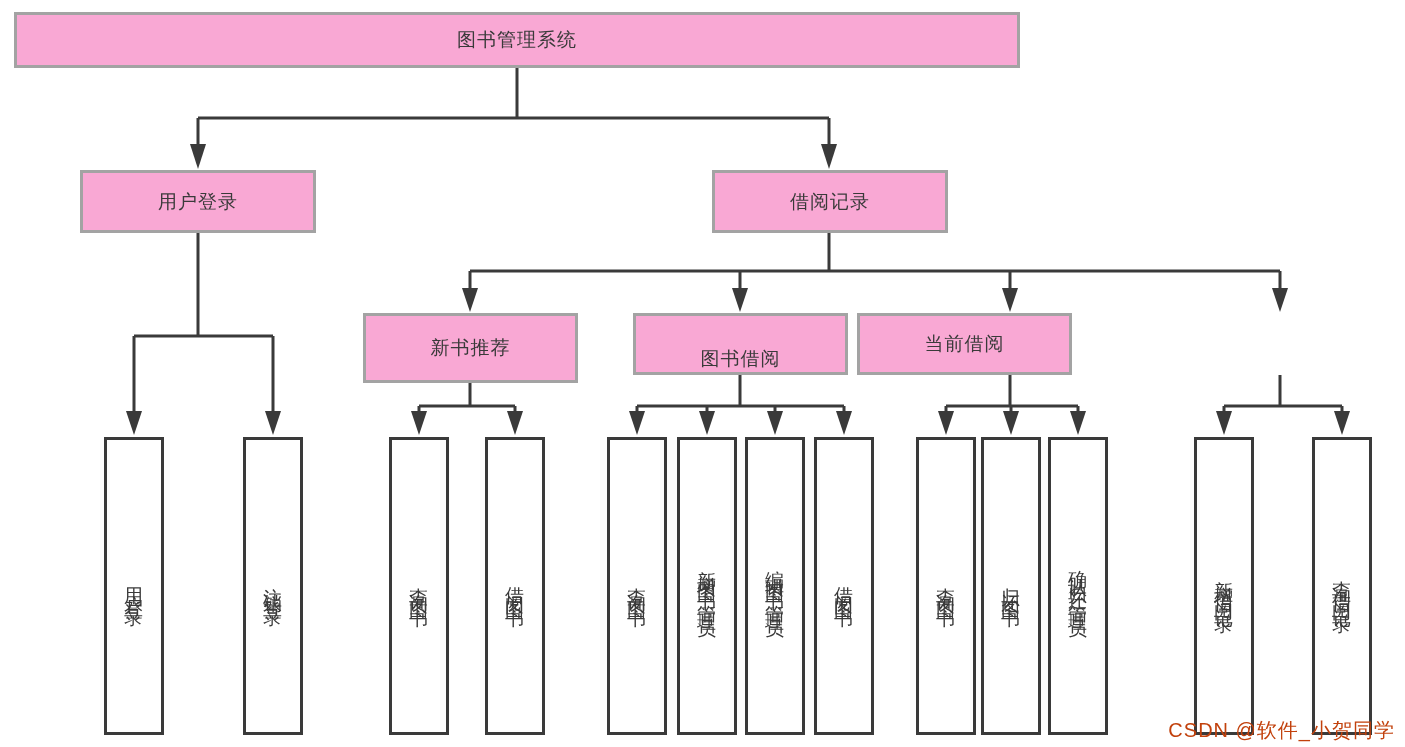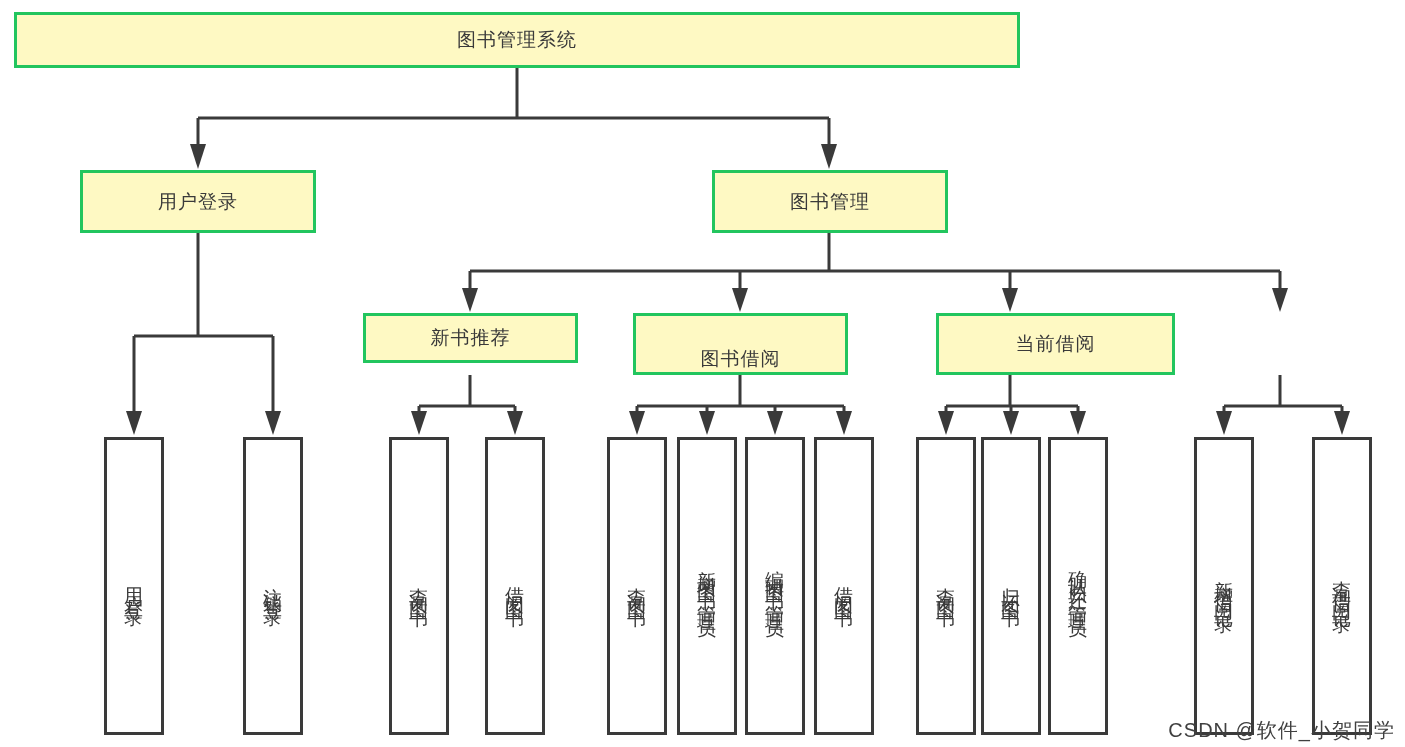--- a/index.html
+++ b/index.html
@@ -9,22 +9,22 @@
     background:#ffffff;
     font-family:"Liberation Sans","DejaVu Sans",sans-serif;
     color:#3a3a3a;
     overflow:hidden;
   }
   #connectors{position:absolute;left:0;top:0;width:1405px;height:747px;}
   #connectors path{stroke:#3a3a3a;stroke-width:3;fill:none;}
   #connectors polygon{fill:#3a3a3a;stroke:none;}
   .box{
     position:absolute;
-    border:3px solid #22c55e;
-    background:#fef9c3;
+    border:3px solid #a3a3a3;
+    background:#f9a8d4;
     display:flex;align-items:center;justify-content:center;
     font-size:19px;
     letter-spacing:1px;
     box-sizing:border-box;
   }
   .vbox{
     position:absolute;
     border:3px solid #3a3a3a;
     background:#ffffff;
     display:flex;align-items:center;justify-content:center;
@@ -35,21 +35,21 @@
     writing-mode:vertical-rl;
     text-orientation:mixed;
     letter-spacing:7px;
     line-height:1;
     white-space:nowrap;
   }
   #watermark{
     position:absolute;
     right:10px;bottom:3px;
     font-size:20px;
-    color:#404040;
+    color:#c2410c;
     letter-spacing:1px;
     z-index:5;
   }
 </style>
 </head>
 <body>
 
 <div id="stage">
 
   <svg id="connectors" viewBox="0 0 1405 747" xmlns="http://www.w3.org/2000/svg">
@@ -103,30 +103,30 @@
   </svg>
 
   <div class="box" style="left:14px;top:12px;width:1006px;height:56px;">
     <span>图书管理系统</span>
   </div>
 
   <div class="box" style="left:80px;top:170px;width:236px;height:63px;">
     <span>用户登录</span>
   </div>
   <div class="box" style="left:712px;top:170px;width:236px;height:63px;">
-    <span>图书管理</span>
+    <span>借阅记录</span>
   </div>
 
-  <div class="box" style="left:363px;top:313px;width:215px;height:50px;">
+  <div class="box" style="left:363px;top:313px;width:215px;height:70px;">
     <span>新书推荐</span>
   </div>
   <div class="box" style="left:633px;top:313px;width:215px;height:62px;align-items:flex-end;">
     <span>图书借阅</span>
   </div>
-  <div class="box" style="left:936px;top:313px;width:239px;height:62px;">
+  <div class="box" style="left:857px;top:313px;width:215px;height:62px;">
     <span>当前借阅</span>
   </div>
 
   <div class="vbox" style="left:104px;top:437px;width:60px;height:298px;">
     <span>用户登录</span>
   </div>
   <div class="vbox" style="left:243px;top:437px;width:60px;height:298px;">
     <span>注销登录</span>
   </div>
 

